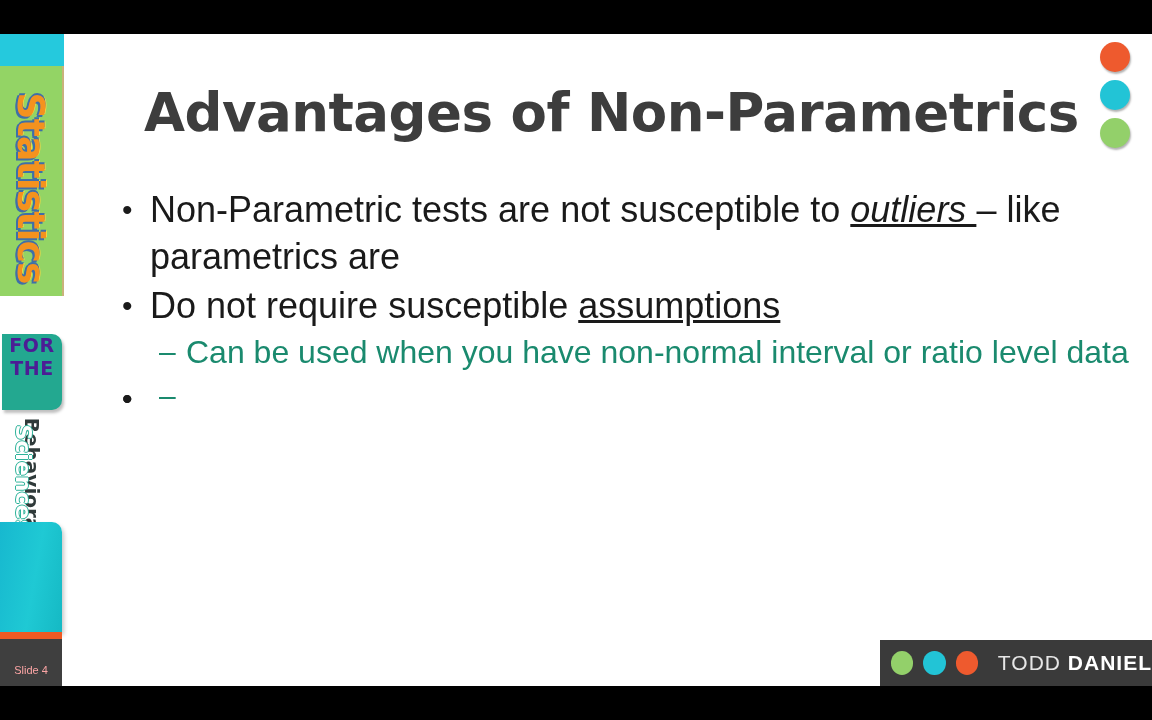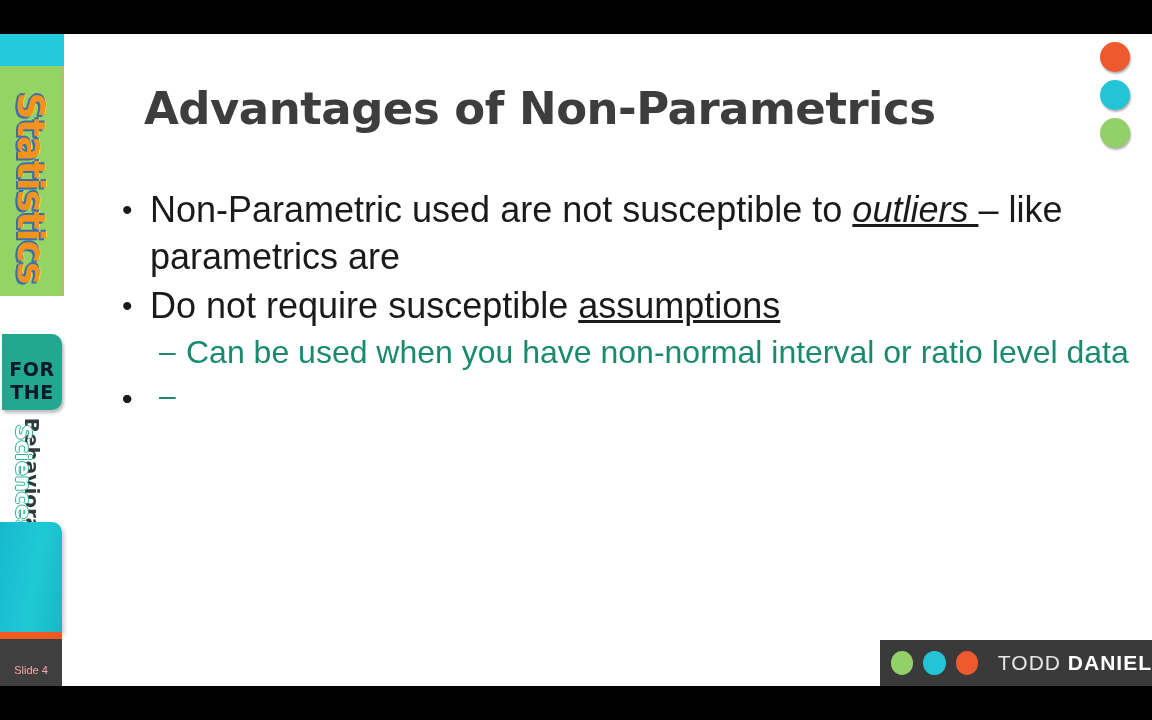--- a/index.html
+++ b/index.html
@@ -86,27 +86,27 @@
 
   .brand-forthe-box {
     position: absolute;
     left: 2px;
     top: 300px;
     width: 60px;
     height: 76px;
     background: #23a890;
     border-radius: 0 10px 10px 0;
     box-shadow: 2px 3px 3px rgba(0,0,0,0.25);
-    color: #0f172a;
+    color: #4c1d95;
     font-family: "DejaVu Sans", sans-serif;
     font-weight: bold;
     font-size: 19px;
     line-height: 23px;
     text-align: center;
-    padding-top: 24px;
+    padding-top: 0;
     box-sizing: border-box;
     letter-spacing: 0.5px;
   }
 
   .brand-behavioral-wrap {
     position: absolute;
     left: 0;
     top: 378px;
     width: 64px;
     height: 138px;
@@ -202,21 +202,21 @@
     height: 652px;
   }
 
   #slide-title {
     position: absolute;
     left: 80px;
     top: 48px;
     width: 940px;
     font-family: "DejaVu Sans", sans-serif;
     font-weight: bold;
-    font-size: 45px;
+    font-size: 53px;
     color: #3d3d3d;
     letter-spacing: -0.5px;
     white-space: nowrap;
   }
 
   #bullet-list {
     position: absolute;
     left: 52px;
     top: 152px;
     width: 1020px;
@@ -322,21 +322,21 @@
 
       <div id="dot-stack">
           <div class="dot" style="background: rgb(238, 90, 46);"></div>
           <div class="dot" style="background: rgb(34, 196, 214);"></div>
           <div class="dot" style="background: rgb(147, 208, 106);"></div>
         </div>
 
       <div id="slide-title">Advantages of Non-Parametrics</div>
 
       <div id="bullet-list">
-          <div class="bullet-l1"><span class="marker">•</span><span><span>Non-Parametric used are not susceptible to </span><span class="u i">outliers </span><span>– like parametrics are</span></span></div>
+          <div class="bullet-l1"><span class="marker">•</span><span><span>Non-Parametric tests are not susceptible to </span><span class="u i">outliers </span><span>– like parametrics are</span></span></div>
           <div class="bullet-l1"><span class="marker">•</span><span><span>Do not require susceptible </span><span class="u">assumptions</span></span></div>
           <div class="bullet-l2"><span class="marker">–</span><span><span>Can be used when you have non-normal interval or ratio level data</span></span></div>
           <div class="bullet-l1"><span class="marker">•</span></div>
           <div class="bullet-l1"><span class="marker">•</span></div>
           <div class="bullet-l2"><span class="marker">–</span></div>
         </div>
 
       <div id="author-bar">
           <div class="author-dot" style="background: rgb(147, 208, 106);"></div>
           <div class="author-dot" style="background: rgb(34, 196, 214);"></div>

